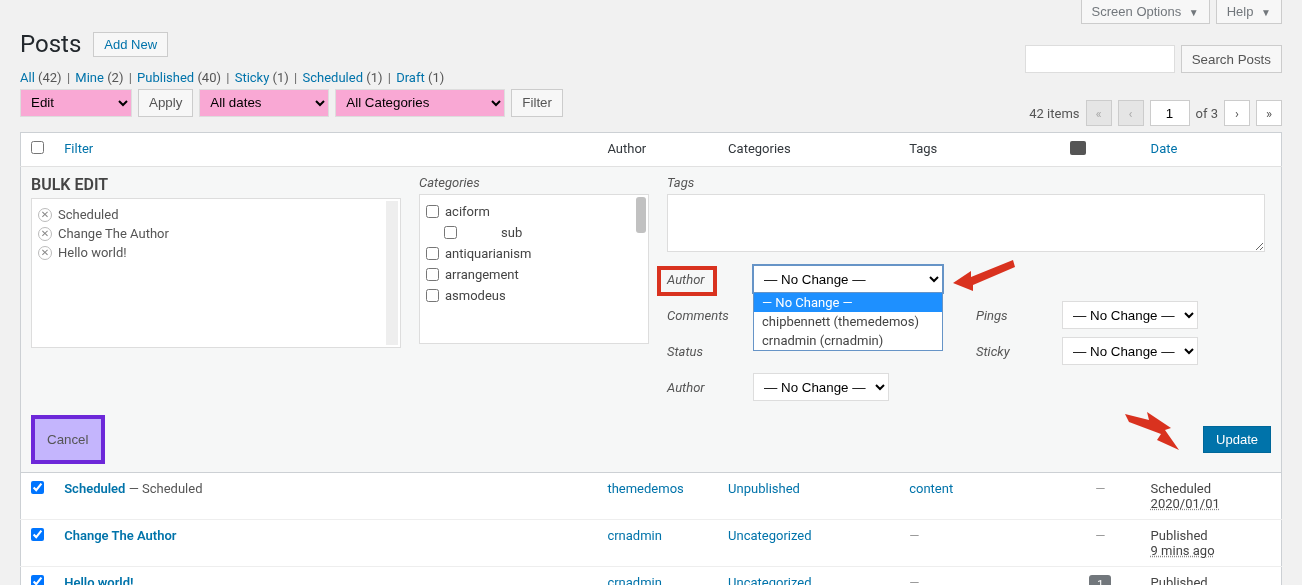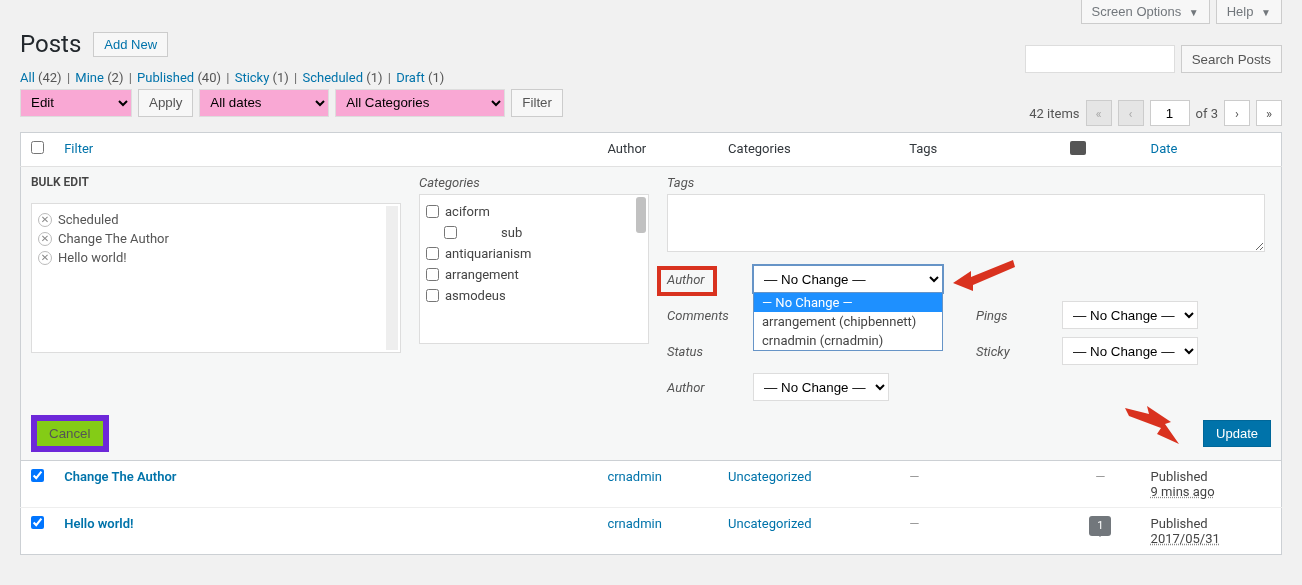--- a/index.html
+++ b/index.html
@@ -44,21 +44,21 @@
   .col-cat { width: 180px; }
   .col-tags { width: 160px; }
   .col-comments { width: 80px; text-align:center; }
   .col-date { width: 140px; }
   .comment-icon { display:inline-block; width:16px; height:14px; background:#555; border-radius:2px; position:relative; }
   .comment-icon::after { content:''; position:absolute; bottom:-4px; left:4px; border:4px solid transparent; border-top-color:#555; }
 
   
   .bulk-edit-row td { background: #f6f7f7; border-top: 1px solid #ccd0d4; border-bottom: 1px solid #ccd0d4; padding: 12px; }
   .bulk-panel { display: grid; grid-template-columns: 370px 230px 1fr; gap: 18px; }
-  .panel-title { font-size: 12px; font-weight: 600; text-transform: uppercase; color: #444; margin-bottom: 14px; }
+  .panel-title { font-size: 16px; font-weight: 600; text-transform: uppercase; color: #444; margin-bottom: 4px; }
   .italic-label { font-style: italic; color: #555; font-size: 13px; margin-bottom: 4px; display:block; }
   .post-list-box { border: 1px solid #ddd; background: #fff; height: 150px; overflow-y: auto; padding: 6px; position: relative; }
   .post-list-box .scrollcap { position:absolute; right:2px; top:2px; bottom:2px; width:12px; background:#eee; }
   .post-item { display: flex; align-items: center; gap: 6px; padding: 2px 0; color: #555; }
   .remove-btn { width: 14px; height: 14px; border-radius: 50%; border: 1px solid #bbb; color: #888; display:inline-flex; align-items:center; justify-content:center; font-size:10px; line-height:1; cursor:pointer; background:#fff; }
   .cat-box { border: 1px solid #ddd; background:#fff; height:150px; overflow-y:auto; padding:6px; position:relative; }
   .cat-box .scrollthumb { position:absolute; right:2px; top:2px; width:10px; height:36px; background:#c1c1c1; border-radius:3px; }
   .cat-item { display:flex; align-items:center; gap:6px; padding:3px 0; color:#444; }
   .cat-item.indent { margin-left: 18px; gap: 44px; }
   .tags-col { }
@@ -71,21 +71,21 @@
   .author-select-wrap { position:relative; display:inline-block; }
   .author-select { width:190px; height:28px; border:1px solid #7e8993; background:#fff; padding:0 6px; }
   .dropdown-open { border:1px solid #6694c7; box-shadow: 0 0 0 1px #6694c7; }
   .dropdown-list { position:absolute; top:28px; left:0; width:190px; background:#fff; border:1px solid #6694c7; border-top:none; z-index:10; }
   .dropdown-list .opt { padding:2px 8px; cursor:pointer; }
   .dropdown-list .opt.sel { background:#1e90ff; color:#fff; }
   .arrow { position:absolute; pointer-events:none; }
   .arrow svg { display:block; }
   .bulk-footer { display:flex; justify-content:space-between; align-items:center; margin-top:14px; }
   .btn-primary { background:#0073aa; border:1px solid #006799; color:#fff; padding:5px 12px; cursor:pointer; font-size:13px; }
-  .btn-cancel { background:#84cc16; border:6px solid #6d28d9; color:#555; padding:5px 12px; cursor:pointer; }
+  .btn-cancel { background:#c4b5fd; border:4px solid #6d28d9; color:#555; padding:13px 12px; cursor:pointer; }
 
   .row-title { font-weight:600; color:#0073aa; }
   .row-state { color:#555; }
   .dashline { text-decoration: underline dotted #888; }
   .comment-bubble { display:inline-block; min-width:22px; padding:0 5px; height:20px; border-radius:3px; background:#72777c; color:#fff; font-size:11px; line-height:20px; text-align:center; position:relative; }
   .comment-bubble::after { content:''; position:absolute; bottom:-5px; left:7px; border:4px solid transparent; border-top-color:#72777c; }
 
   .arrow2 { position:absolute; right:74px; bottom:-6px; pointer-events:none; }
   .update-wrap { position:relative; }
 </style>
@@ -216,21 +216,21 @@
               <div class="lbl author-area">
                 <div class="author-highlight"></div>
                 <span>Author</span>
               </div>
               <div class="author-select-wrap" style="grid-column: span 3;">
                 <select class="author-select dropdown-open">
                   <option>— No Change —</option>
                 </select>
                 <div class="dropdown-list">
                   <div class="opt sel">— No Change —</div>
-                  <div class="opt">arrangement (chipbennett)</div>
+                  <div class="opt">chipbennett (themedemos)</div>
                   <div class="opt">crnadmin (crnadmin)</div>
                 </div>
                 
                 <div class="arrow" style="left:200px; top:-10px;">
                   <svg width="70" height="40">
                       <polygon points="0,28 18,16 18,22 60,5 62,12 20,30 20,36" fill="#d9321f"></polygon>
                     </svg>
                 </div>
               </div>
 
@@ -261,20 +261,29 @@
                 </svg>
             </div>
             <button class="btn-primary">Update</button>
           </div>
         </div>
       </td>
     </tr>
 
     <tr>
       <td class="check-col"><input type="checkbox" checked="" style=""></td>
+      <td><a class="row-title" href="#">Scheduled</a><span class="row-state"> — Scheduled</span></td>
+      <td><a href="#">themedemos</a></td>
+      <td><a href="#">Unpublished</a></td>
+      <td><a href="#">content</a></td>
+      <td style="text-align:center; color:#999;">—</td>
+      <td><span>Scheduled</span><br><span class="dashline">2020/01/01</span></td>
+    </tr>
+    <tr>
+      <td class="check-col"><input type="checkbox" checked="" style=""></td>
       <td><a class="row-title" href="#">Change The Author</a></td>
       <td><a href="#">crnadmin</a></td>
       <td><a href="#">Uncategorized</a></td>
       <td style="color:#999;">—</td>
       <td style="text-align:center; color:#999;">—</td>
       <td><span>Published</span><br><span class="dashline">9 mins ago</span></td>
     </tr>
     <tr>
       <td class="check-col"><input type="checkbox" checked="" style=""></td>
       <td><a class="row-title" href="#">Hello world!</a></td>

